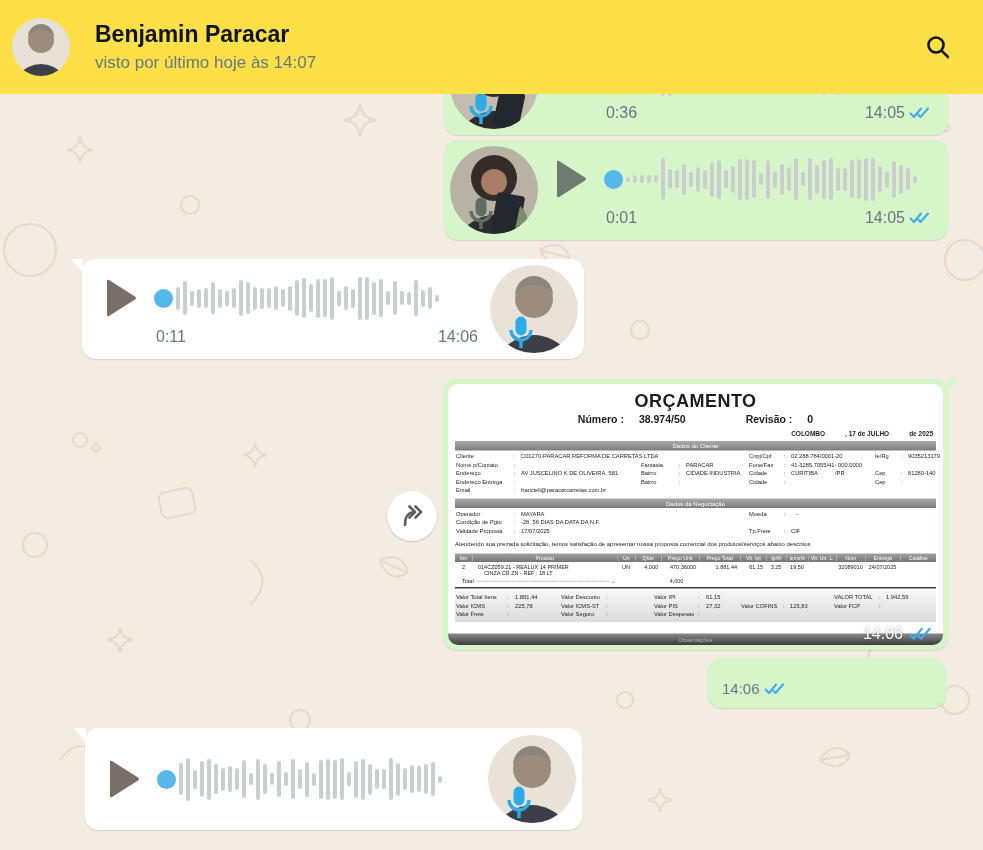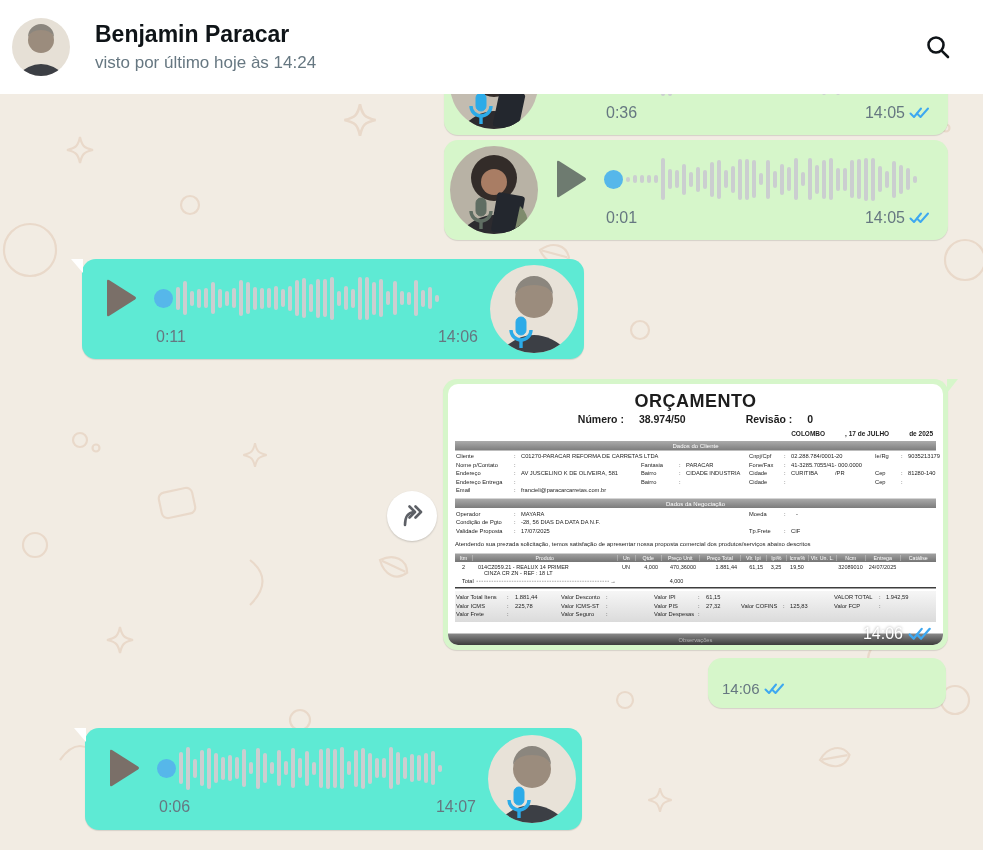--- a/index.html
+++ b/index.html
@@ -1,35 +1,35 @@
 <!DOCTYPE html>
 <html><head>
 <meta charset="utf-8">
 <style>
   * { margin:0; padding:0; box-sizing:border-box; }
   html,body { width:983px; height:850px; }
   body { font-family:"Liberation Sans", sans-serif; position:relative; overflow:hidden;
          background:#f2ece3; }
 
   
-  .header { position:absolute; top:0; left:0; right:0; height:94px; background:#ffffff;
+  .header { position:absolute; top:0; left:0; right:0; height:94px; background:#fde047;
             z-index:10; display:flex; align-items:center; padding:0 30px 0 12px; }
   .h-avatar { width:58px; height:58px; border-radius:50%; overflow:hidden; flex:none; }
   .h-text { margin-left:25px; }
   .h-name { font-size:23px; font-weight:600; color:#0f1418; }
   .h-status { font-size:17px; color:#667781; margin-top:5px; }
   .h-search { margin-left:auto; width:30px; height:30px; cursor:pointer; }
 
   
   .chat { position:absolute; inset:0; z-index:1; }
   .doodles { position:absolute; inset:0; opacity:.75; }
 
   .bubble { position:absolute; border-radius:14px; box-shadow:0 1px 1px rgba(0,0,0,.12); }
   .out { background:#d6f6ca; }
-  .in  { background:#5eead4; }
+  .in  { background:#ffffff; }
   .tail-left::before { content:""; position:absolute; top:0; left:-11px;
       border-top:14px solid #ffffff; border-left:12px solid transparent; }
   .tail-right::before { content:""; position:absolute; top:0; right:-10px;
       border-top:14px solid #d6f6ca; border-right:11px solid transparent; }
 
   
   .voice { display:flex; align-items:center; padding:6px; }
   .av { width:88px; height:88px; border-radius:50%; position:relative; flex:none; }
   .av .photo { width:88px; height:88px; border-radius:50%; overflow:hidden; display:block; }
   .mic { position:absolute; left:16px; bottom:-6px; width:34px; height:44px; }
@@ -650,26 +650,20 @@
             <i style="height: 42px;"></i>
             <i style="height: 33px;"></i>
             <i style="height: 22px;"></i>
             <i style="height: 28px;"></i>
             <i style="height: 26px;"></i>
             <i style="height: 30px;"></i>
             <i style="height: 34px;"></i>
             <i style="height: 7px;"></i>
           </span>
       </div>
-      <div class="v-row2">
-        <span>0:06</span>
-        <span class="meta">
-          <span>14:07</span>
-        </span>
-      </div>
     </div>
     <div class="av">
       <span class="photo">
         <svg class="ph" viewBox="0 0 88 88">
             <rect width="88" height="88" fill="#e8e2d8"></rect>
             <circle cx="44" cy="34" r="19" fill="#9b8c7d"></circle>
             <path d="M25 30 a19 19 0 0 1 38 0 q-4 -10 -19 -10 q-15 0 -19 10 Z" fill="#8b867e"></path>
             <path d="M8 88 Q44 52 80 88 Z" fill="#3c3f45"></path>
           </svg>
       </span>
@@ -690,21 +684,21 @@
   <span class="h-avatar">
     <svg class="ph" viewBox="0 0 58 58">
         <rect width="58" height="58" fill="#e6e0d6"></rect>
         <circle cx="29" cy="22" r="13" fill="#9b8c7d"></circle>
         <path d="M16 19 a13 13 0 0 1 26 0 q-3 -7 -13 -7 q-10 0 -13 7 Z" fill="#8b867e"></path>
         <path d="M4 58 Q29 34 54 58 Z" fill="#3c3f45"></path>
       </svg>
   </span>
   <span class="h-text">
     <div class="h-name">Benjamin Paracar</div>
-    <div class="h-status">visto por último hoje às 14:24</div>
+    <div class="h-status">visto por último hoje às 14:07</div>
   </span>
   <span class="h-search">
     <svg width="30" height="30" viewBox="0 0 30 30">
         <g stroke="#0f1418" stroke-width="2.6" fill="none" stroke-linecap="round">
           <circle cx="13" cy="13" r="7.5"></circle>
           <line x1="18.8" y1="18.8" x2="25" y2="25"></line>
         </g>
       </svg>
   </span>
 </div>

